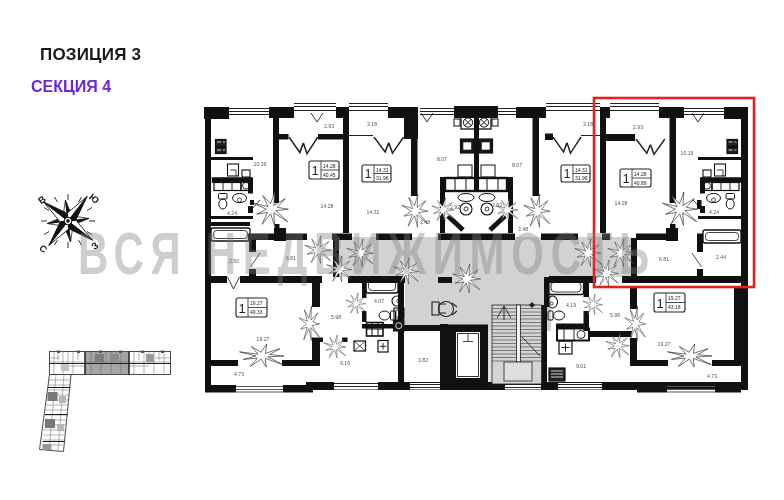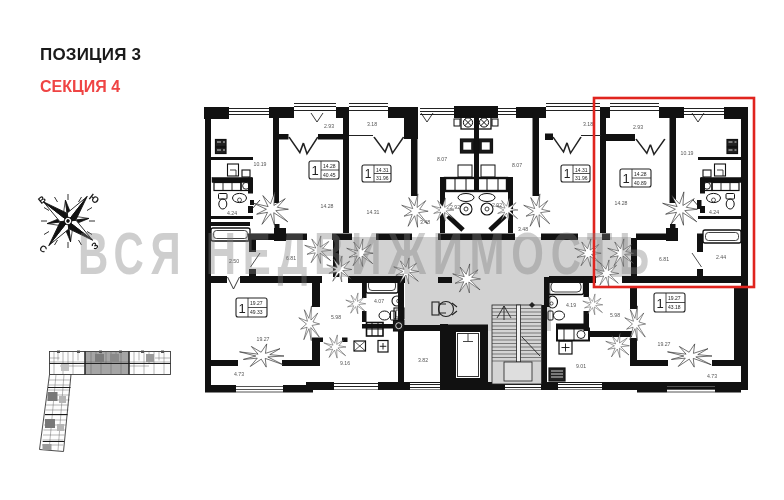--- a/index.html
+++ b/index.html
@@ -1,19 +1,19 @@
 <!DOCTYPE html>
 <html><head>
 <meta charset="utf-8">
 <style>
 html,body{margin:0;padding:0;background:#fff;width:784px;height:500px;overflow:hidden}
 *{font-family:"Liberation Sans", sans-serif;}
 #page{position:relative;width:784px;height:500px;background:#fff;border-radius:27px;}
 .h1{position:absolute;left:40px;top:45px;font-size:17px;font-weight:bold;color:#1a1a1a;letter-spacing:0.2px;}
-.h2{position:absolute;left:40px;top:78px;font-size:16px;font-weight:bold;color:#ef4444;}
+.h2{position:absolute;left:31px;top:78px;font-size:16px;font-weight:bold;color:#6d28d9;}
 .h3{position:absolute;left:40px;top:111px;font-size:17px;font-weight:bold;color:#111;}
 svg{position:absolute;left:0;top:0;}
 </style>
 </head>
 <body>
 <div id="page">
 
 <div class="h1">ПОЗИЦИЯ 3</div>
 
 <div class="h2">СЕКЦИЯ 4</div>

